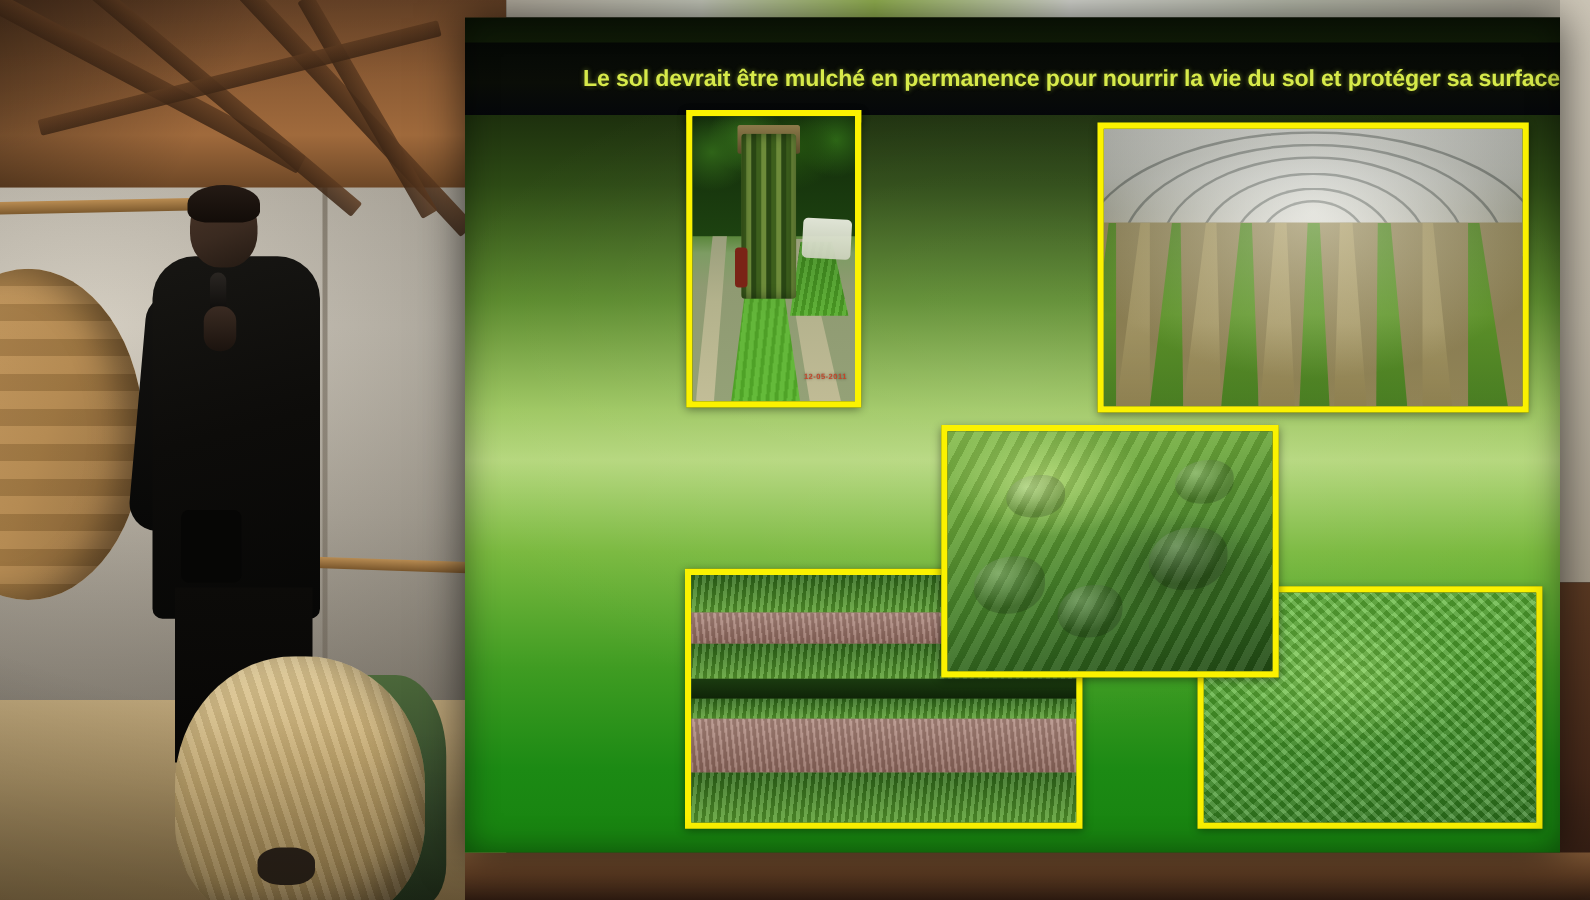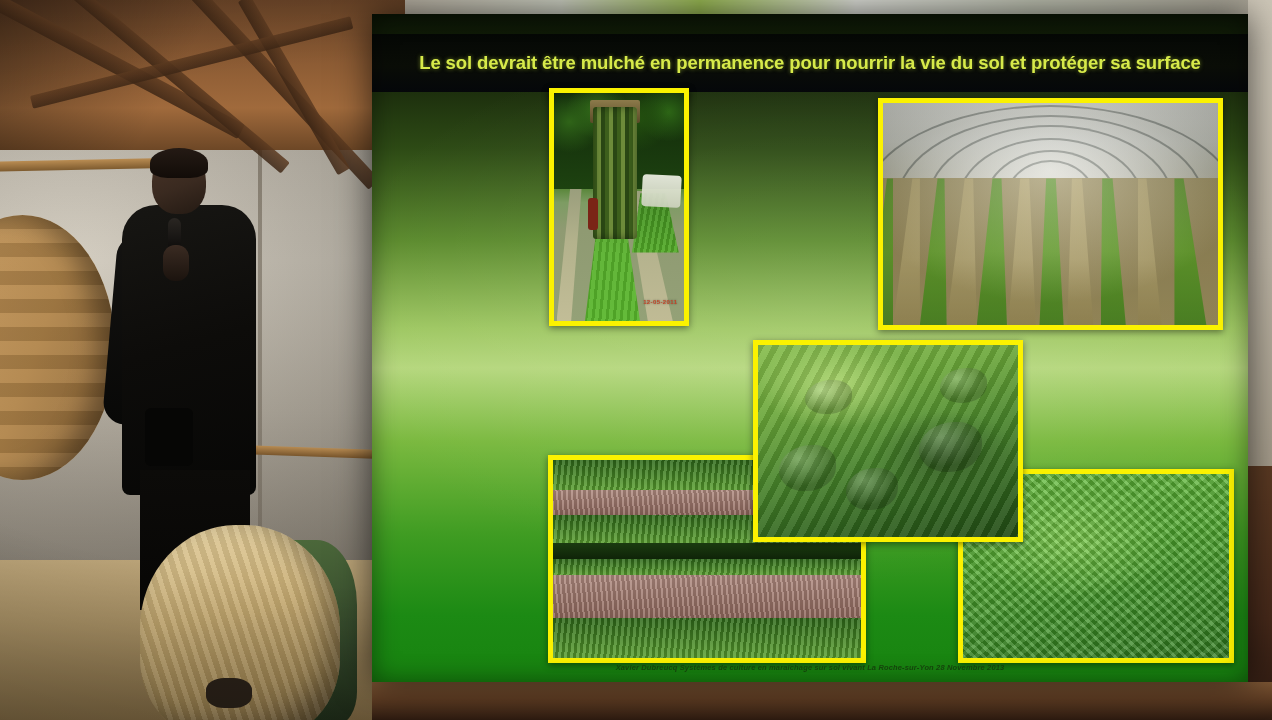--- a/index.html
+++ b/index.html
@@ -168,21 +168,21 @@
   .slide-glow{
     position:absolute; inset:0;
     background:radial-gradient(80% 60% at 50% 44%, rgba(255,255,255,.09) 0%, rgba(0,0,0,0) 70%);
     pointer-events:none;
   }
 
   
   .title-band{
     position:absolute; left:0; top:20px; width:876px; height:58px;
     background:linear-gradient(180deg,#050805 0%,#0a0d07 55%,#05070a 100%);
-    display:flex; align-items:center; justify-content:center;
+    display:flex; align-items:center; justify-content:flex-end;
   }
   .title-text{
     color:#d7ea4a;
     font-size:18.5px; font-weight:700; letter-spacing:-.1px;
     white-space:nowrap;
     text-shadow:0 0 4px rgba(190,220,60,.55), 0 1px 0 rgba(0,0,0,.9);
   }
 
   
   .photo{
@@ -472,20 +472,17 @@
     <div class="photo" style="left:381px; top:326px; width:270px; height:202px;">
       <div class="inner p3-bg">
         <div class="leaf" style="left:8%;  top:52%; width:22%; height:24%;"></div>
         <div class="leaf" style="left:34%; top:64%; width:20%; height:22%;"></div>
         <div class="leaf" style="left:62%; top:40%; width:24%; height:26%;"></div>
         <div class="leaf" style="left:18%; top:18%; width:18%; height:18%;"></div>
         <div class="leaf" style="left:70%; top:12%; width:18%; height:18%;"></div>
       </div>
     </div>
 
-    <div class="slide-footer">
-      <span class="footer-text">Xavier Dubreucq Systèmes de culture en maraîchage sur sol vivant La Roche-sur-Yon 28 Novembre 2013</span>
-    </div>
 
     <div class="proj-blur"></div>
   </div>
 
 </div>
 
 </body></html>

